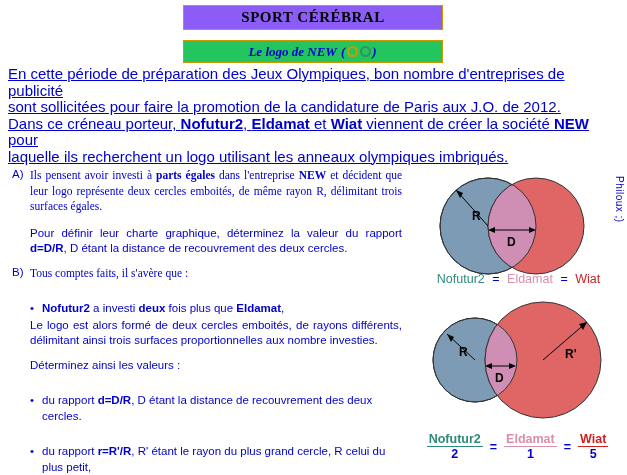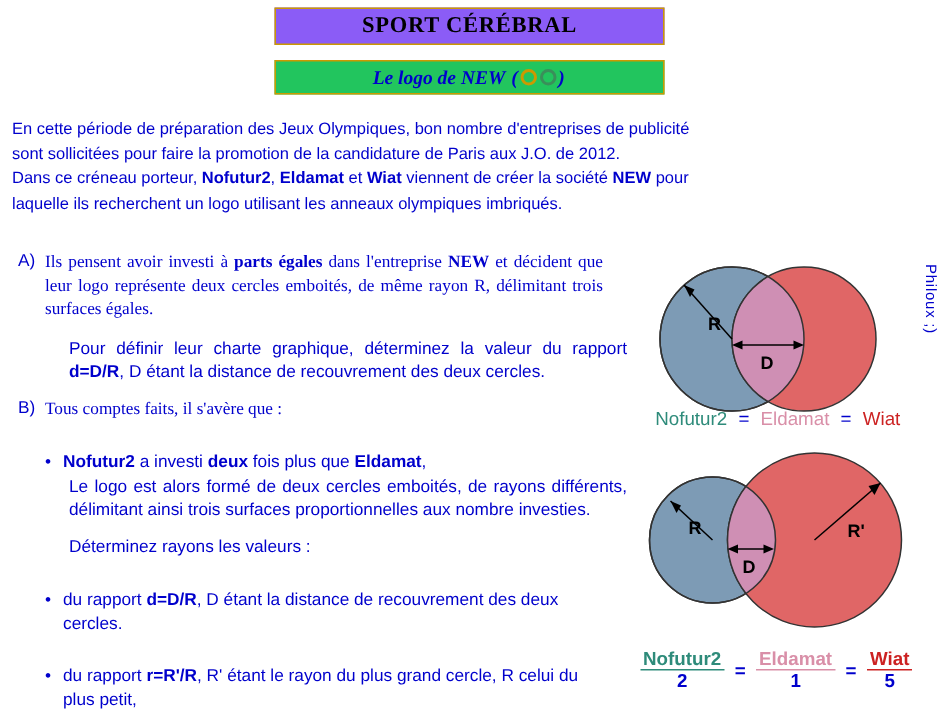--- a/index.html
+++ b/index.html
@@ -68,25 +68,26 @@
     border: 2px solid #cc9900;
     vertical-align: -1px;
     margin: 0 1px;
     box-sizing: border-box;
   }
   .ring.green { border-color: #3a8f5a; }
   
   .intro {
     position: absolute;
     left: 8px;
-    top: 78px;
+    top: 66px;
     width: 608px;
     line-height: 16.5px;
-    font-size: 11px;
-    color: #0000cc;
+    font-size: 15px;
+    color: #0000cc;
+    text-decoration: underline;
   }
   .intro b { font-weight: bold; }
   
   .qcol {
     position: absolute;
     left: 8px;
     top: 168px;
     width: 400px;
   }
   .qitem {
@@ -100,21 +101,21 @@
     padding-left: 4px;
     box-sizing: border-box;
   }
   .qbody {
     width: 372px;
     text-align: justify;
     line-height: 15.5px;
     font-family: Liberation Serif, serif;
   }
   .indent {
-    margin-left: 38px;
+    margin-left: 22px;
     width: 372px;
     text-align: justify;
     line-height: 15.5px;
   }
   .gap { height: 9px; }
   ul.bullets {
     margin: 1px 0 1px 0;
     padding-left: 34px;
     list-style: none;
   }
@@ -249,21 +250,21 @@
       <li><b>Nofutur2</b><span> a investi </span><b>deux</b><span> fois plus que </span><b>Eldamat</b><span>,</span></li>
     </ul>
 
     <div class="indent">
       <span>Le logo est alors formé de deux cercles emboités, de rayons différents, délimitant ainsi trois surfaces proportionnelles aux nombre investies.</span>
     </div>
 
     <div class="gap"></div>
 
     <div class="indent">
-      <span>Déterminez rayons les valeurs :</span>
+      <span>Déterminez ainsi les valeurs :</span>
     </div>
 
     <ul class="bullets">
       <li><span>du rapport </span><b>d=D/R</b><span>, D étant la distance de recouvrement des deux cercles.</span></li>
       <li><span>du rapport </span><b>r=R'/R</b><span>, R' étant le rayon du plus grand cercle, R celui du plus petit,</span></li>
     </ul>
   </div>
 
   <div class="fig1">
     <svg width="200" height="125" viewBox="0 0 200 125">

